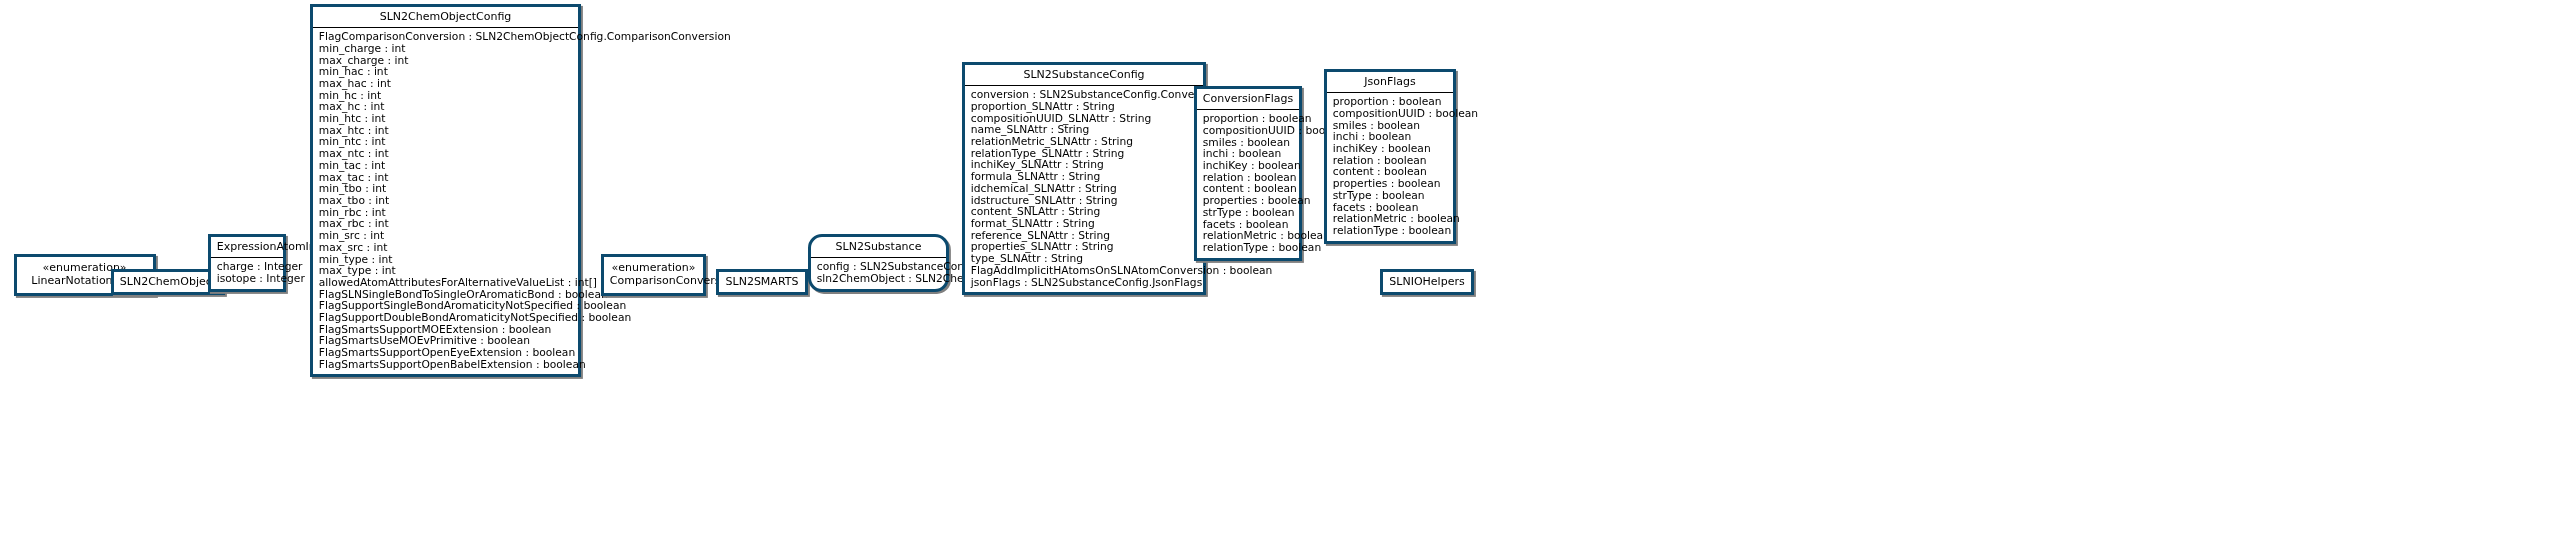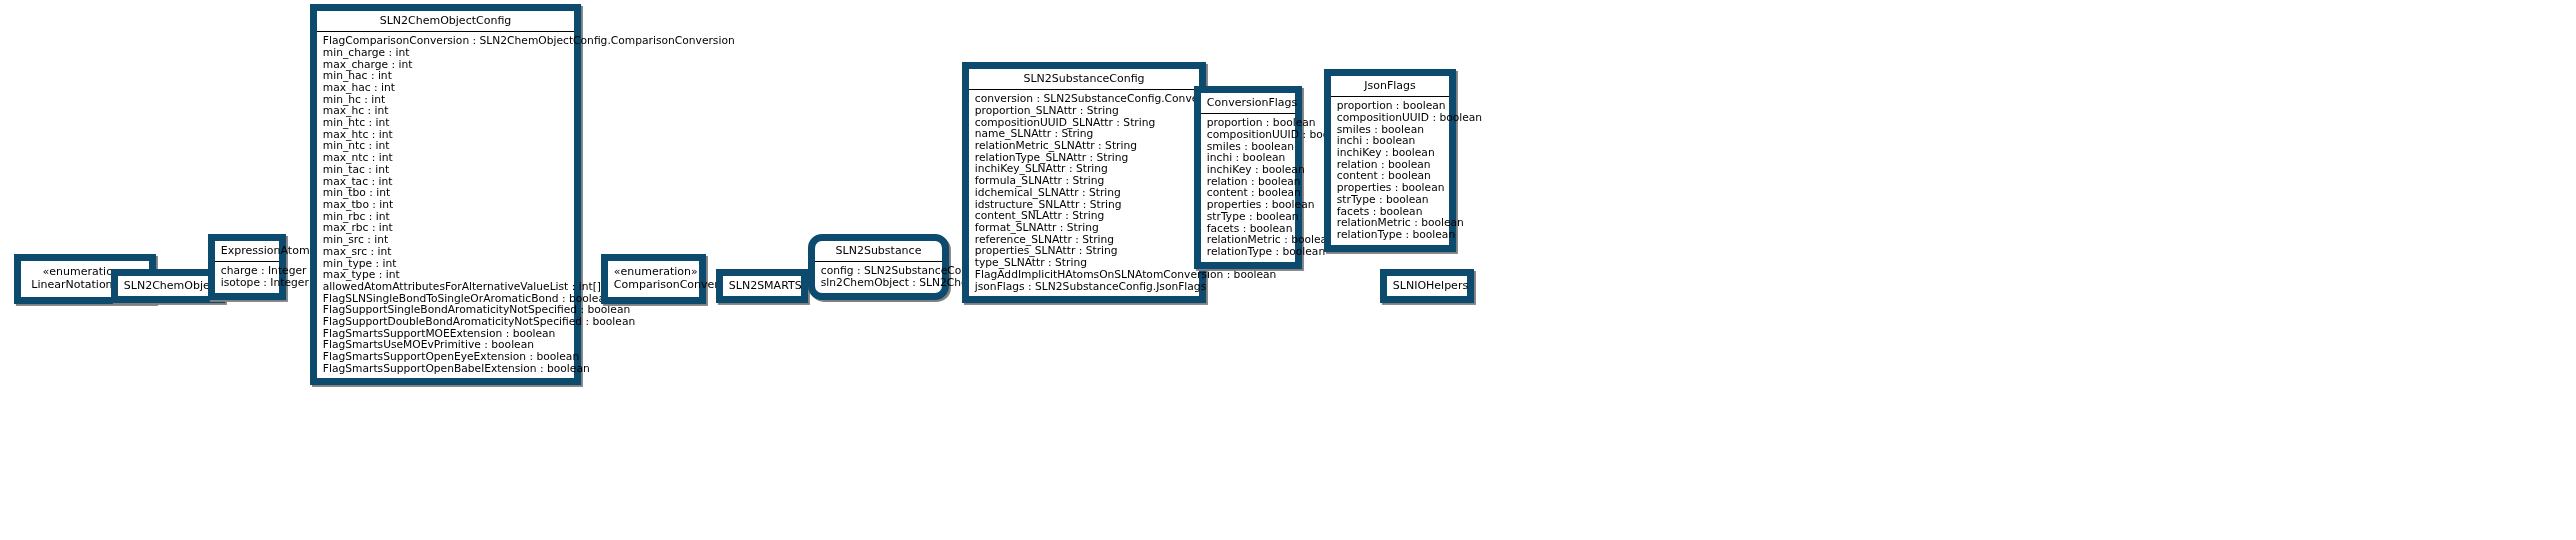--- a/index.html
+++ b/index.html
@@ -16,21 +16,21 @@
   }
   #diagram-canvas {
     position: absolute;
     left: 0; top: 0;
     width: 2576px;
     height: 540px;
   }
   .uml-class {
     position: absolute;
     background: #ffffff;
-    border: 7px solid #0c4a6e;
+    border: 3px solid #0c4a6e;
     box-shadow: 1.9px 1.9px 0 0 #808080;
     box-sizing: border-box;
   }
   .uml-header {
     text-align: center;
     font-size: 11px;
     line-height: 13.6px;
     color: #000000;
     padding: 2.9px 5.8px 3.9px 5.8px;
     white-space: nowrap;

